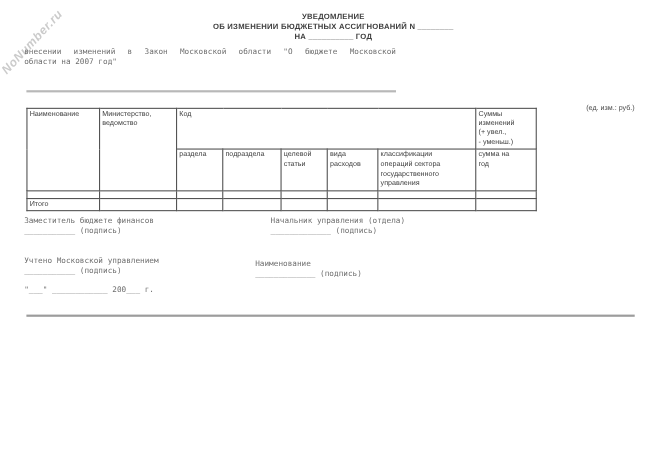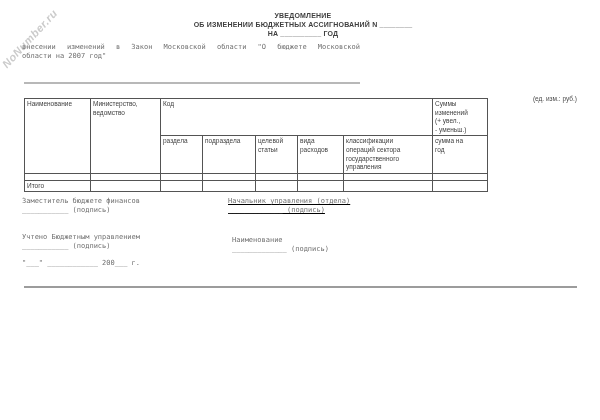--- a/index.html
+++ b/index.html
@@ -77,21 +77,21 @@
   tr.hrow1 td, tr.hrow2 td { height: 36px; }
   tr.emptyrow td { height: 7px; padding: 0 2px; }
   tr.totalrow td { height: 11px; }
   .total-cell { font-weight: bold; }
 
   
   .sig { white-space: pre; }
   .sig-left1 { left: 22px; top: 197px; }
   .sig-left2 { left: 22px; top: 233px; }
   .sig-date  { left: 22px; top: 259px; }
-  .sig-right1 { left: 228px; top: 197px; text-decoration: underline; }
+  .sig-right1 { left: 246px; top: 197px; }
   .sig-right2 { left: 232px; top: 236px; }
 
   .bottom-rule { left: 24px; top: 286px; width: 553px; height: 2px; background: #9c9c9c; }
 </style>
 </head>
 <body>
 
 <div class="page">
 
   <div class="watermark">NoNumber.ru</div>
@@ -171,21 +171,21 @@
       </tbody>
     </table>
   </div>
 
   <div class="abs sig-left1">
     <div class="mono sig">Заместитель бюджете финансов</div>
     <div class="mono sig">___________ (подпись)</div>
   </div>
 
   <div class="abs sig-left2">
-    <div class="mono sig">Учтено Бюджетным управлением</div>
+    <div class="mono sig">Учтено Московской управлением</div>
     <div class="mono sig">___________ (подпись)</div>
   </div>
 
   <div class="abs sig-date">
     <div class="mono sig">"___" ____________ 200___ г.</div>
   </div>
 
   <div class="abs sig-right1">
     <div class="mono sig">Начальник управления (отдела)</div>
     <div class="mono sig">_____________ (подпись)</div>

